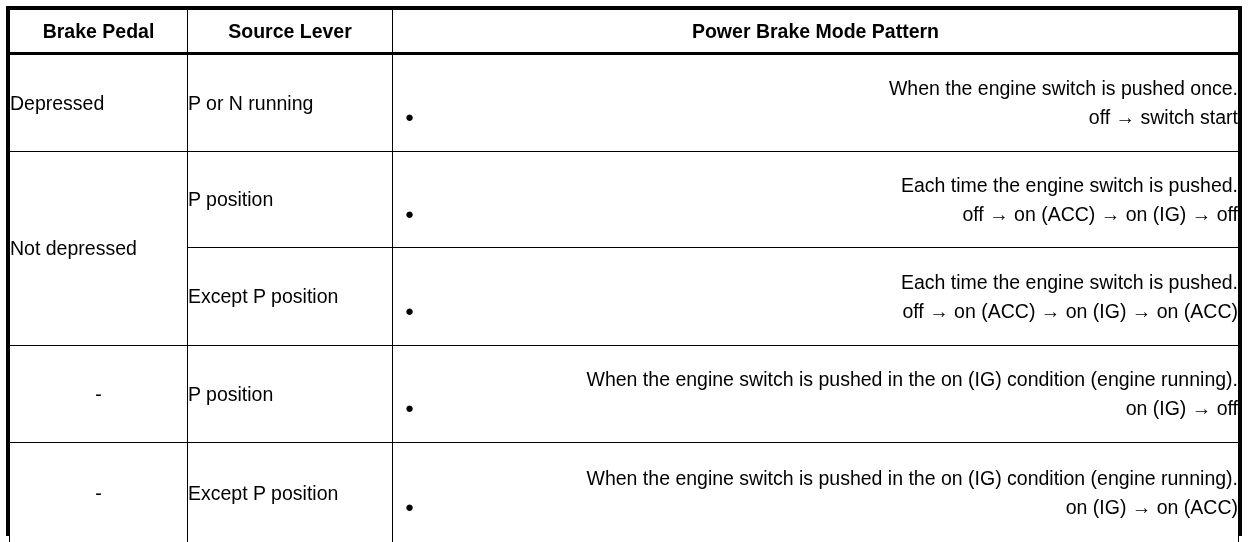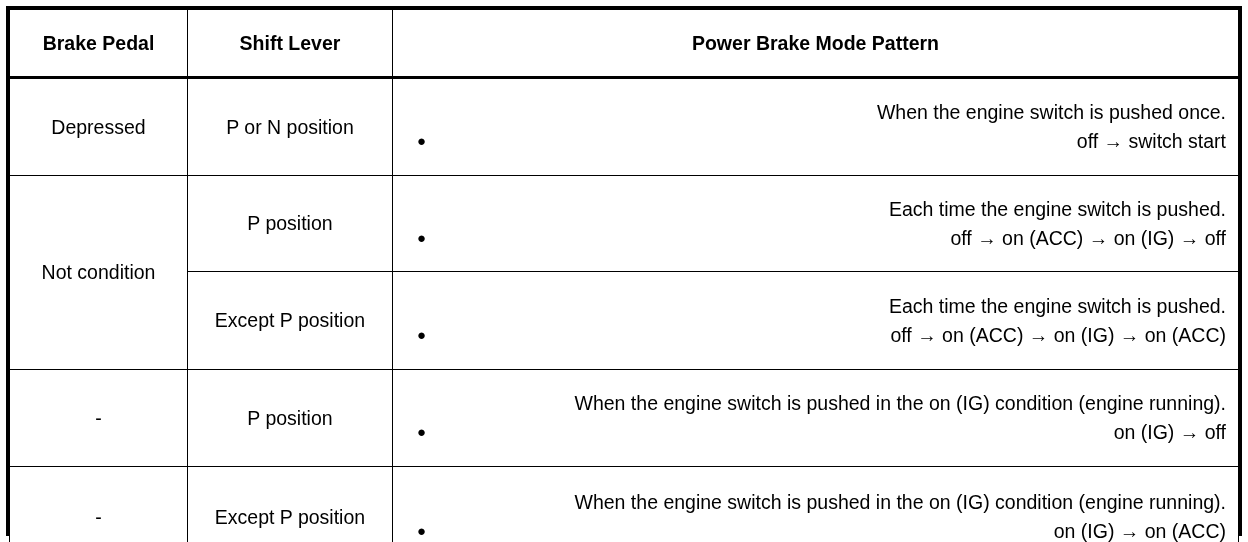--- a/index.html
+++ b/index.html
@@ -29,21 +29,21 @@
     width: 100%;
     height: 100%;
     border-collapse: collapse;
     table-layout: fixed;
     background: #fff;
   }
 
   table.mode-table td,
   table.mode-table th {
     border: 1px solid #000;
-    padding: 12px;
+    padding: 0;
     vertical-align: middle;
     font-weight: normal;
     font-size: 19.5px;
     line-height: 1.28;
     margin-left: 12px;
   }
 
   
   tr.header-row th {
     border-bottom: 3px solid #000;
@@ -51,21 +51,20 @@
     font-size: 19.5px;
     text-align: center;
     height: 42px;
   }
 
   .col-brake  { width: 178px; }
   .col-shift  { width: 205px; }
   .col-mode   { width: auto; }
 
   .cell-center {
-    text-align: center;
     padding: 0 3px;
   }
 
   .cell-mode {
     text-align: right;
     padding: 10px 0 10px 10px;
   }
 
   .mode-title {
     margin: 0 0 4px 0;
@@ -103,40 +102,40 @@
 <div id="table-wrap">
   <table class="mode-table">
     <colgroup>
       <col class="col-brake">
       <col class="col-shift">
       <col class="col-mode">
     </colgroup>
     <thead>
       <tr class="header-row">
         <th>Brake Pedal</th>
-        <th>Shift Lever</th>
+        <th>Source Lever</th>
         <th>Power Brake Mode Pattern</th>
       </tr>
     </thead>
     <tbody>
 
       <tr class="hr-thick-bottom" style="height:98px;">
         <td class="cell-center">Depressed</td>
-        <td class="cell-center">P or N position</td>
+        <td class="cell-center">P or N running</td>
         <td class="cell-mode">
           <div class="mode-title">When the engine switch is pushed once.</div>
           <div class="mode-bullet-line">
             <span class="bullet">●</span>
             <span>off → switch start</span>
           </div>
         </td>
       </tr>
 
       <tr style="height:96px;">
-        <td class="cell-center" rowspan="2">Not condition</td>
+        <td class="cell-center" rowspan="2">Not depressed</td>
         <td class="cell-center">P position</td>
         <td class="cell-mode">
           <div class="mode-title">Each time the engine switch is pushed.</div>
           <div class="mode-bullet-line">
             <span class="bullet">●</span>
             <span>off → on (ACC) → on (IG) → off</span>
           </div>
         </td>
       </tr>
 

